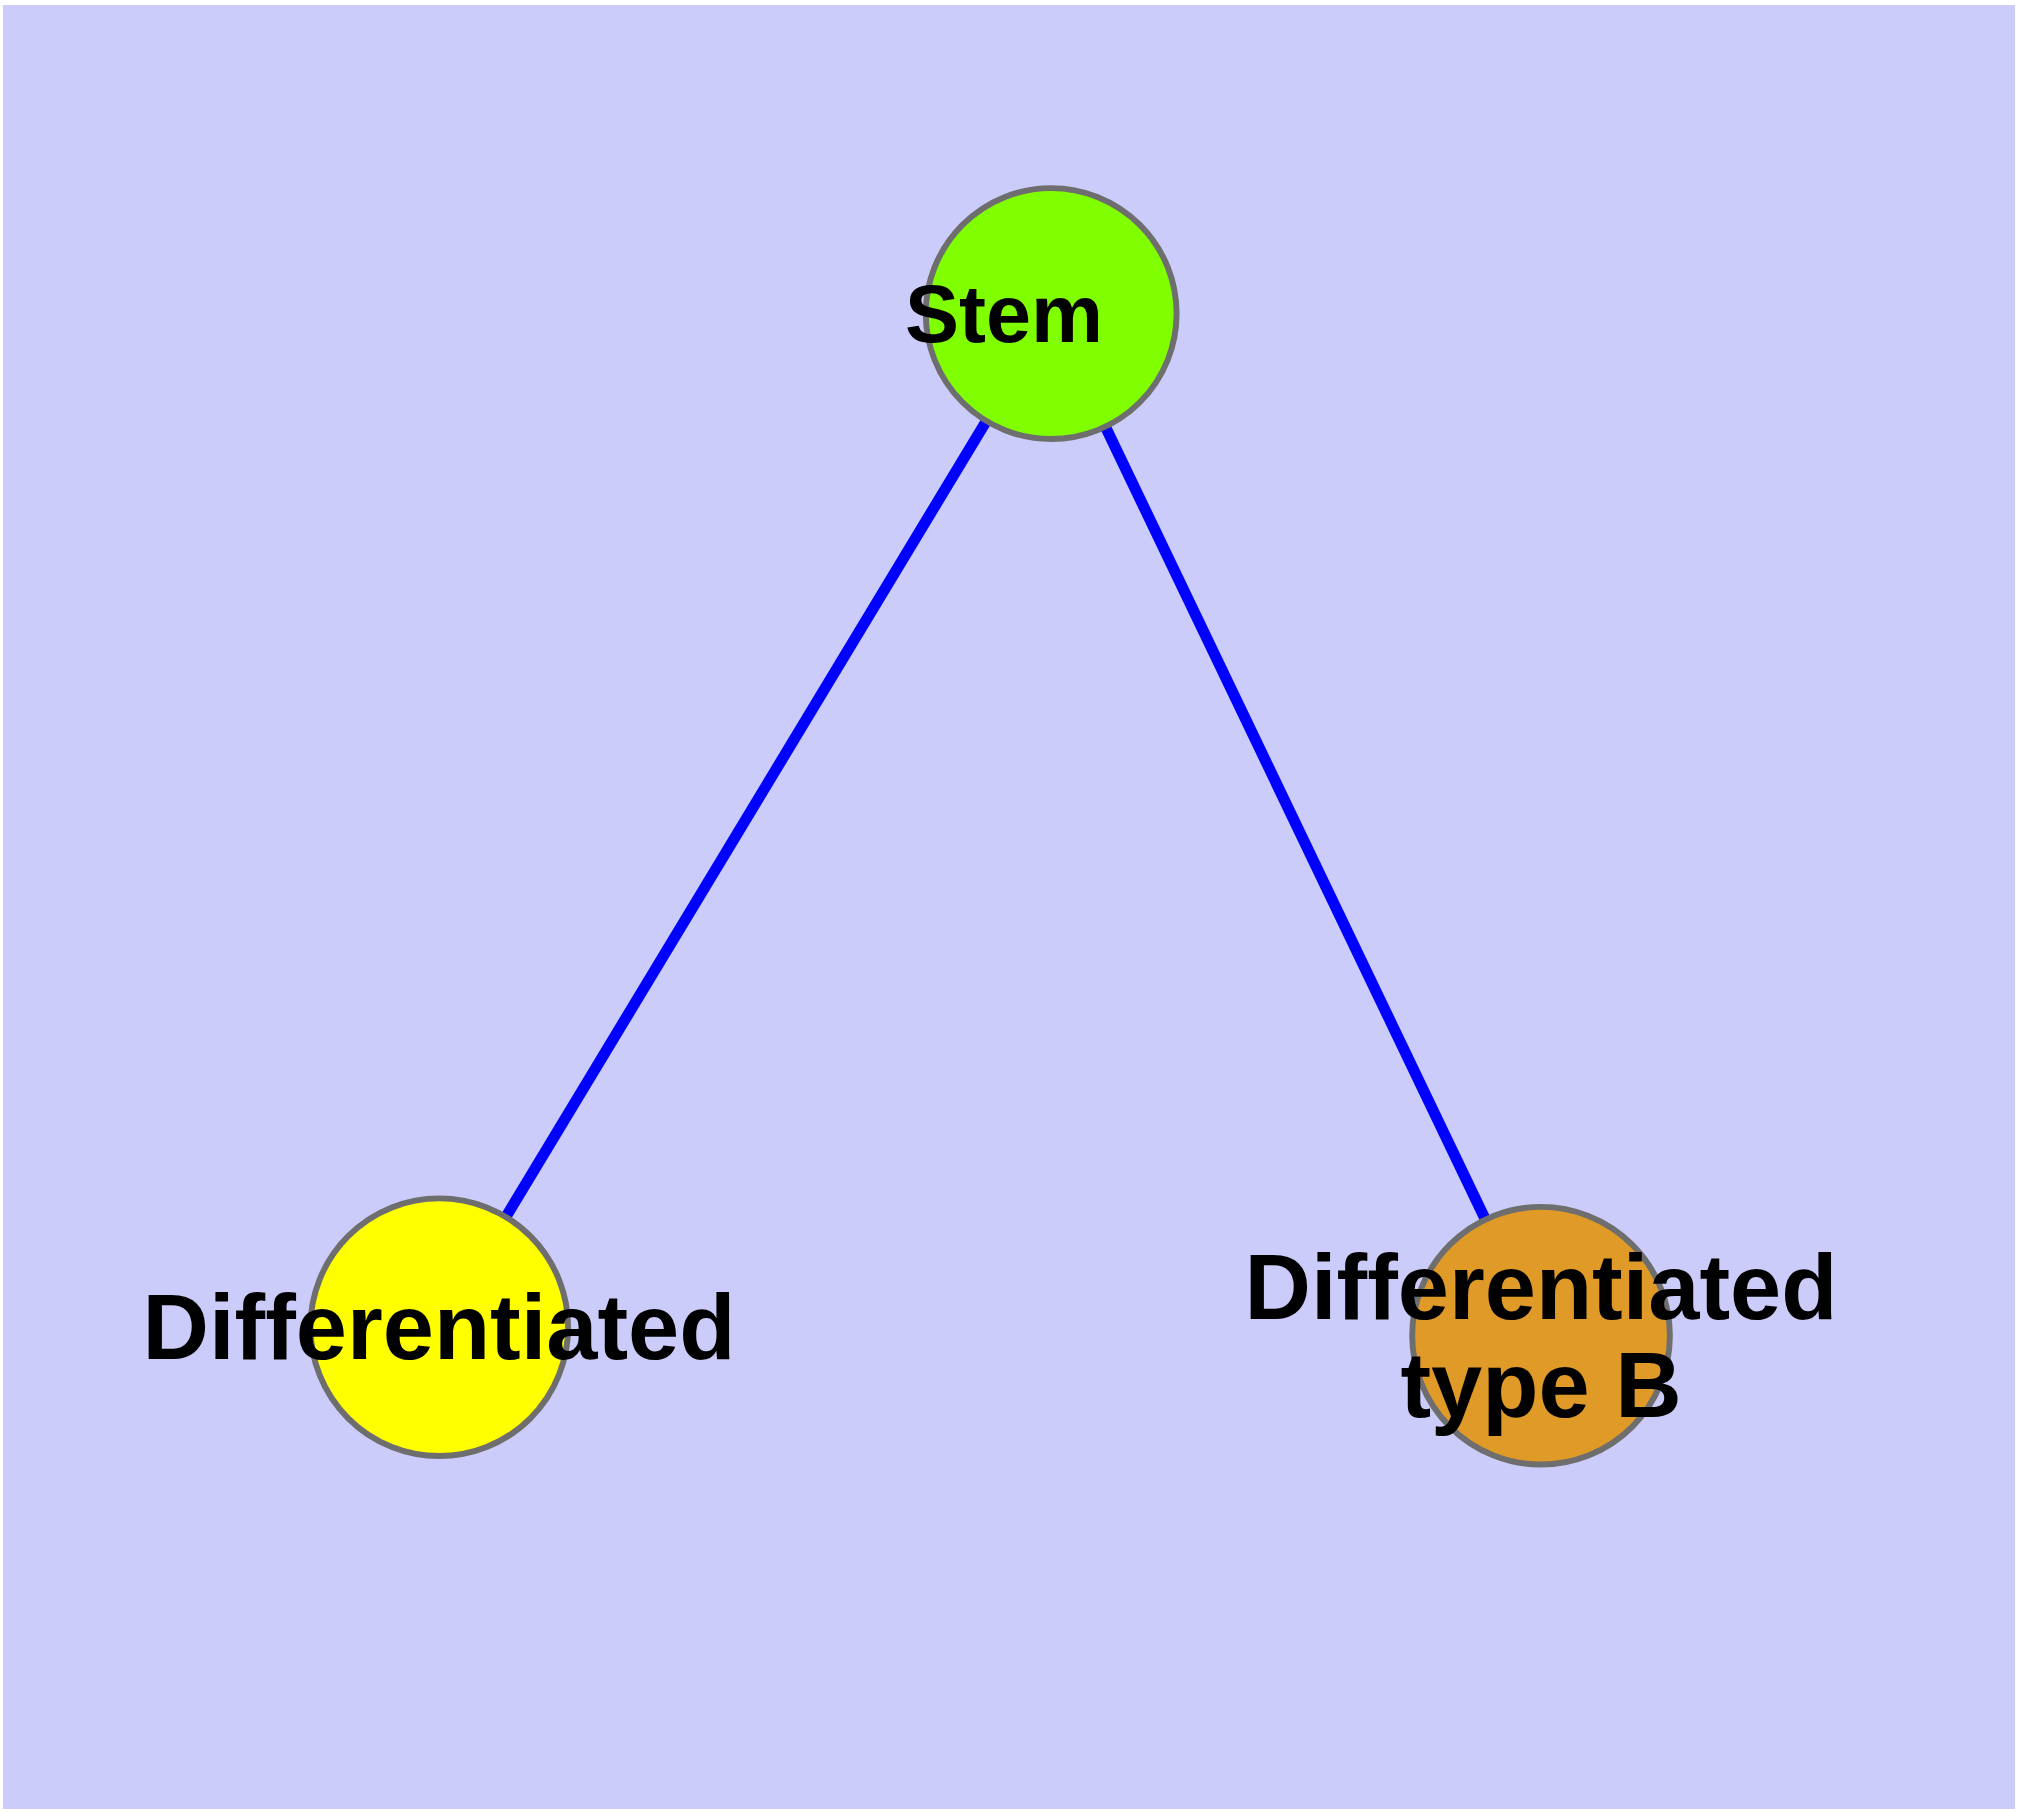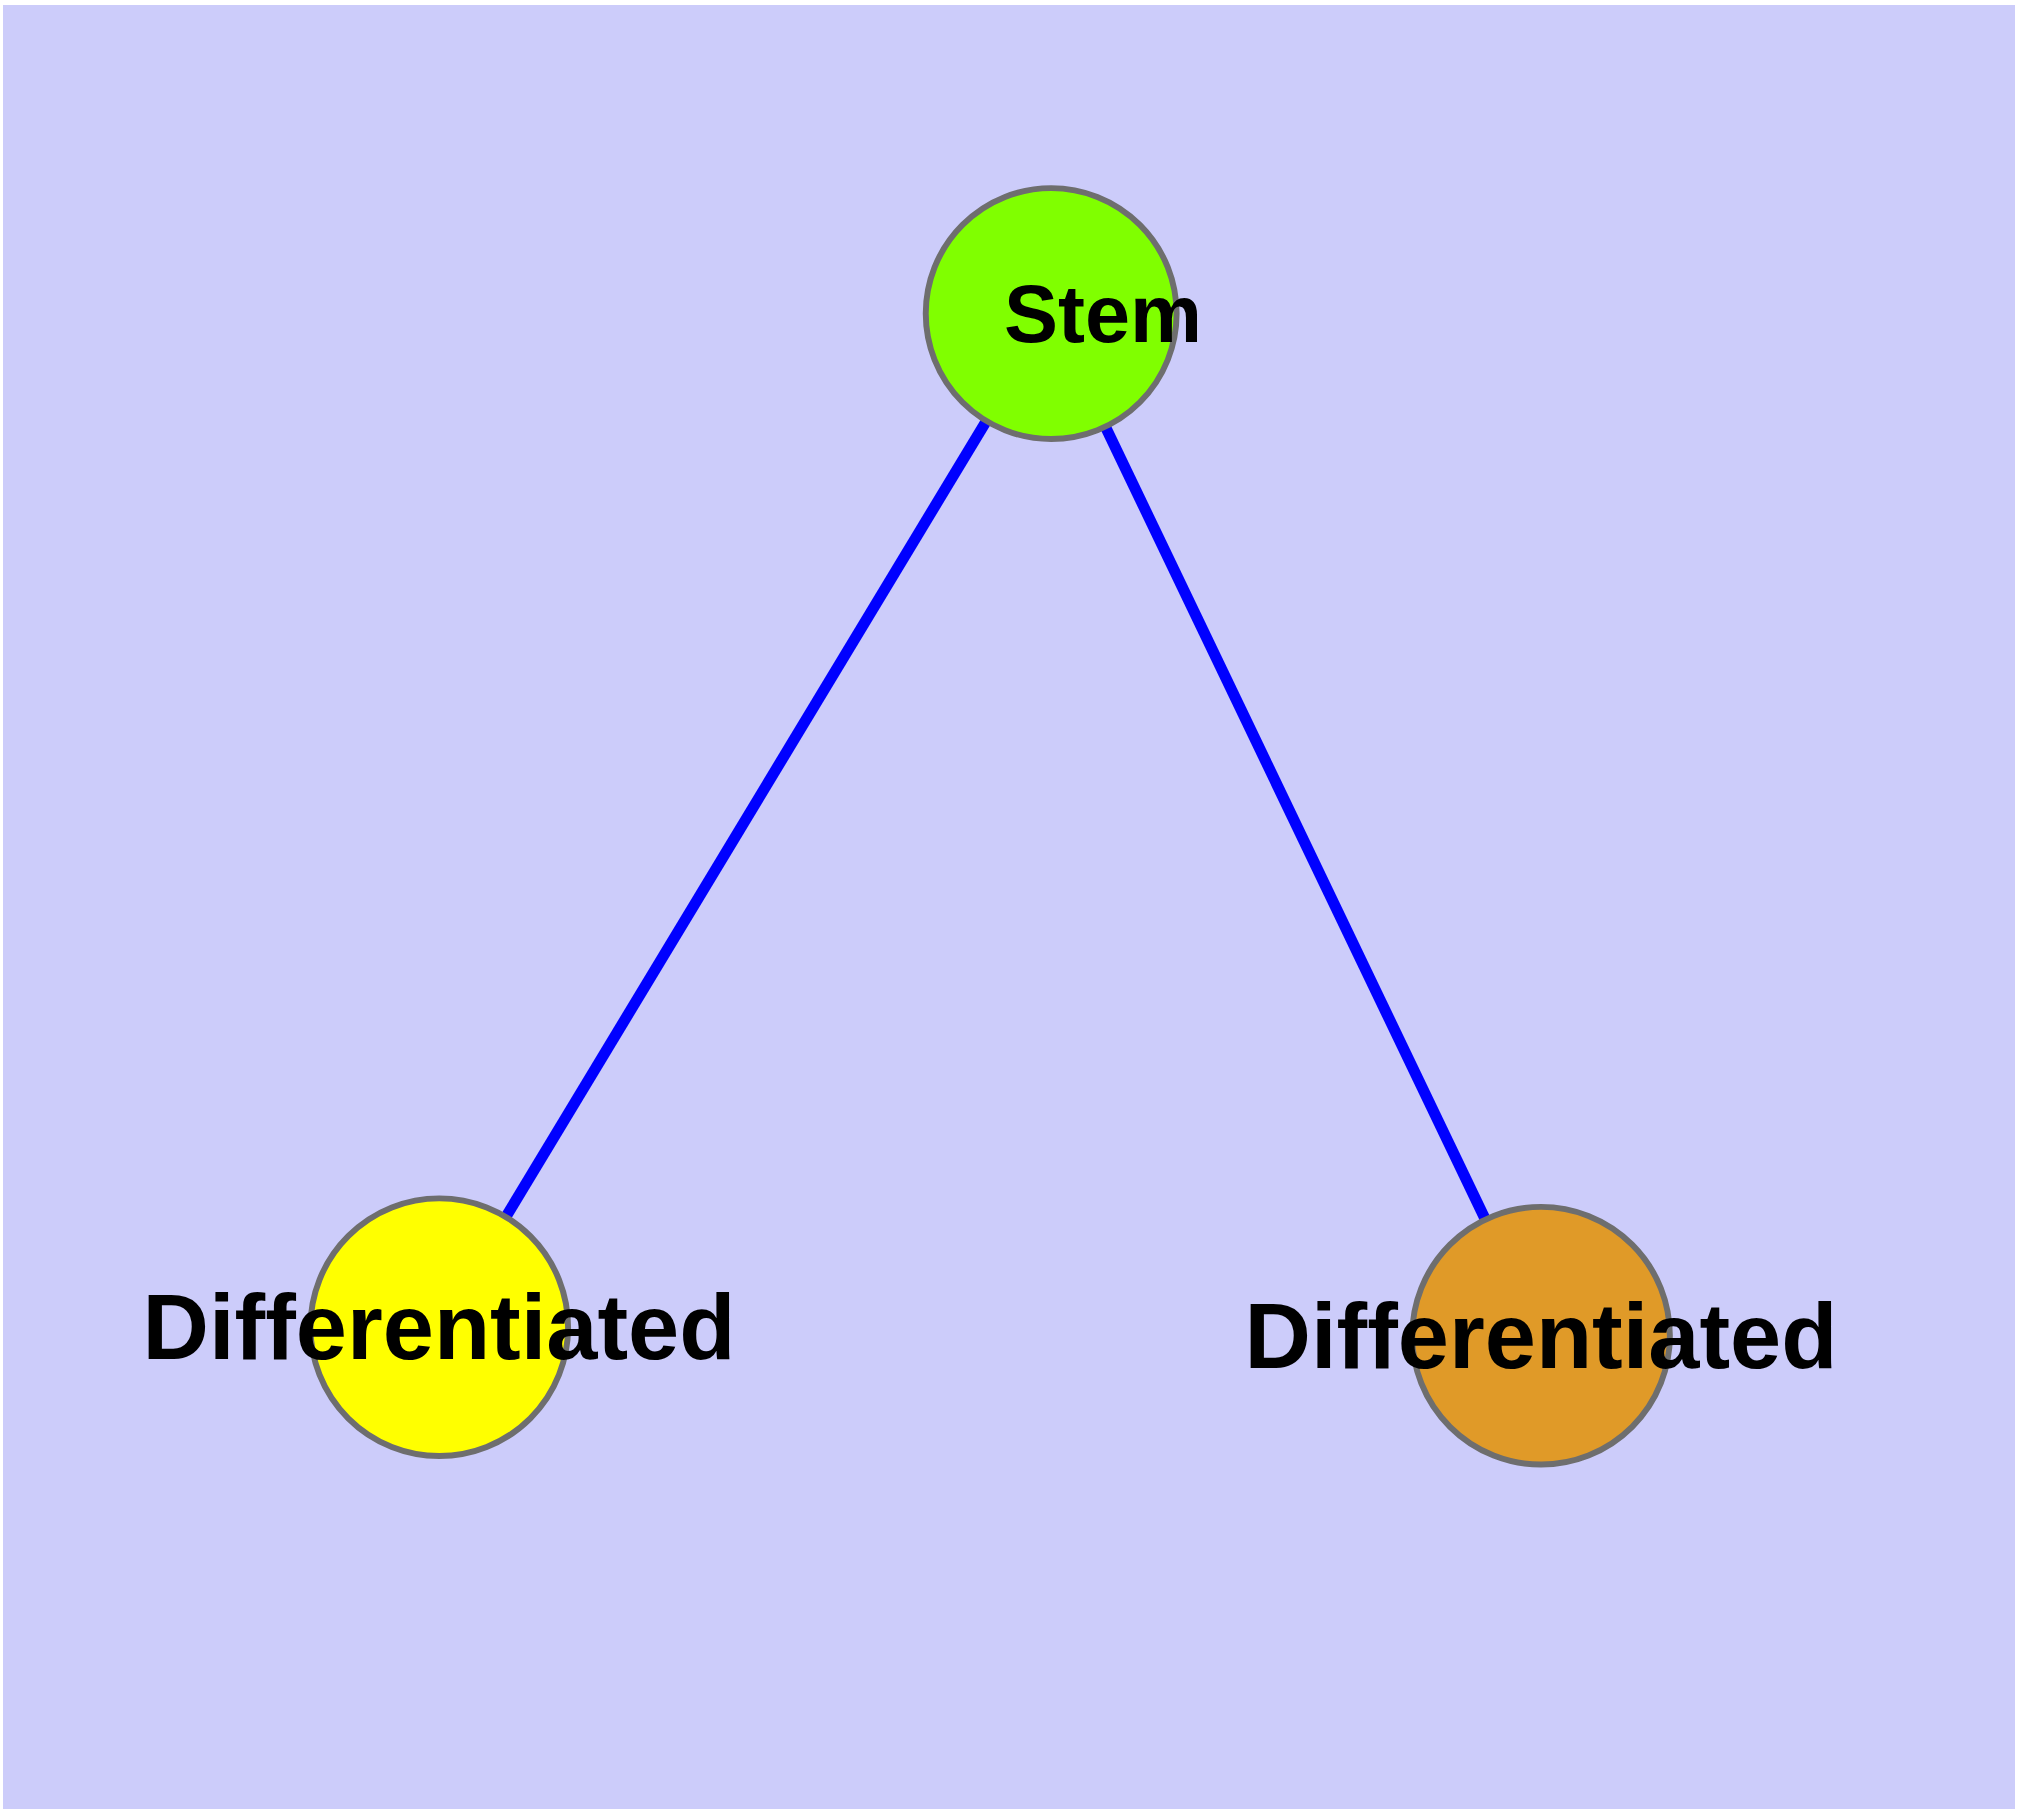--- a/index.html
+++ b/index.html
@@ -71,20 +71,20 @@
       <line x1="1240" y1="370" x2="518" y2="1566" stroke="#0000ff" stroke-width="13" stroke-linecap="butt"></line>
       <line x1="1240" y1="370" x2="1818" y2="1576" stroke="#0000ff" stroke-width="13" stroke-linecap="butt"></line>
     </g>
     <g>
       <circle cx="1240" cy="370" r="148" fill="#80ff00" stroke="#6e6e6e" stroke-width="7"></circle>
       <circle cx="518" cy="1566" r="152" fill="#ffff00" stroke="#6e6e6e" stroke-width="7"></circle>
       <circle cx="1818" cy="1576" r="152" fill="#e09a28" stroke="#6e6e6e" stroke-width="7"></circle>
     </g>
   </svg>
 
-  <div class="node-label" id="label-stem" style="left: 1103px; top: 314px; color: rgb(0, 0, 0);">Stem</div>
+  <div class="node-label" id="label-stem" style="left: 1004px; top: 314px; color: rgb(0, 0, 0);">Stem</div>
 
   <div class="node-label" id="label-diffa" style="left: 439px; top: 1327px; color: rgb(0, 0, 0);"><span>Differentiated</span><br></div>
 
-  <div class="node-label" id="label-diffb" style="left: 1541px; top: 1336px; color: rgb(0, 0, 0);"><span>Differentiated</span><br></div>
+  <div class="node-label" id="label-diffb" style="left: 1541px; top: 1336px; color: rgb(0, 0, 0);"><span>Differentiated</span><br><span>type B</span></div>
 
 </div>
 
 
 </body></html>

